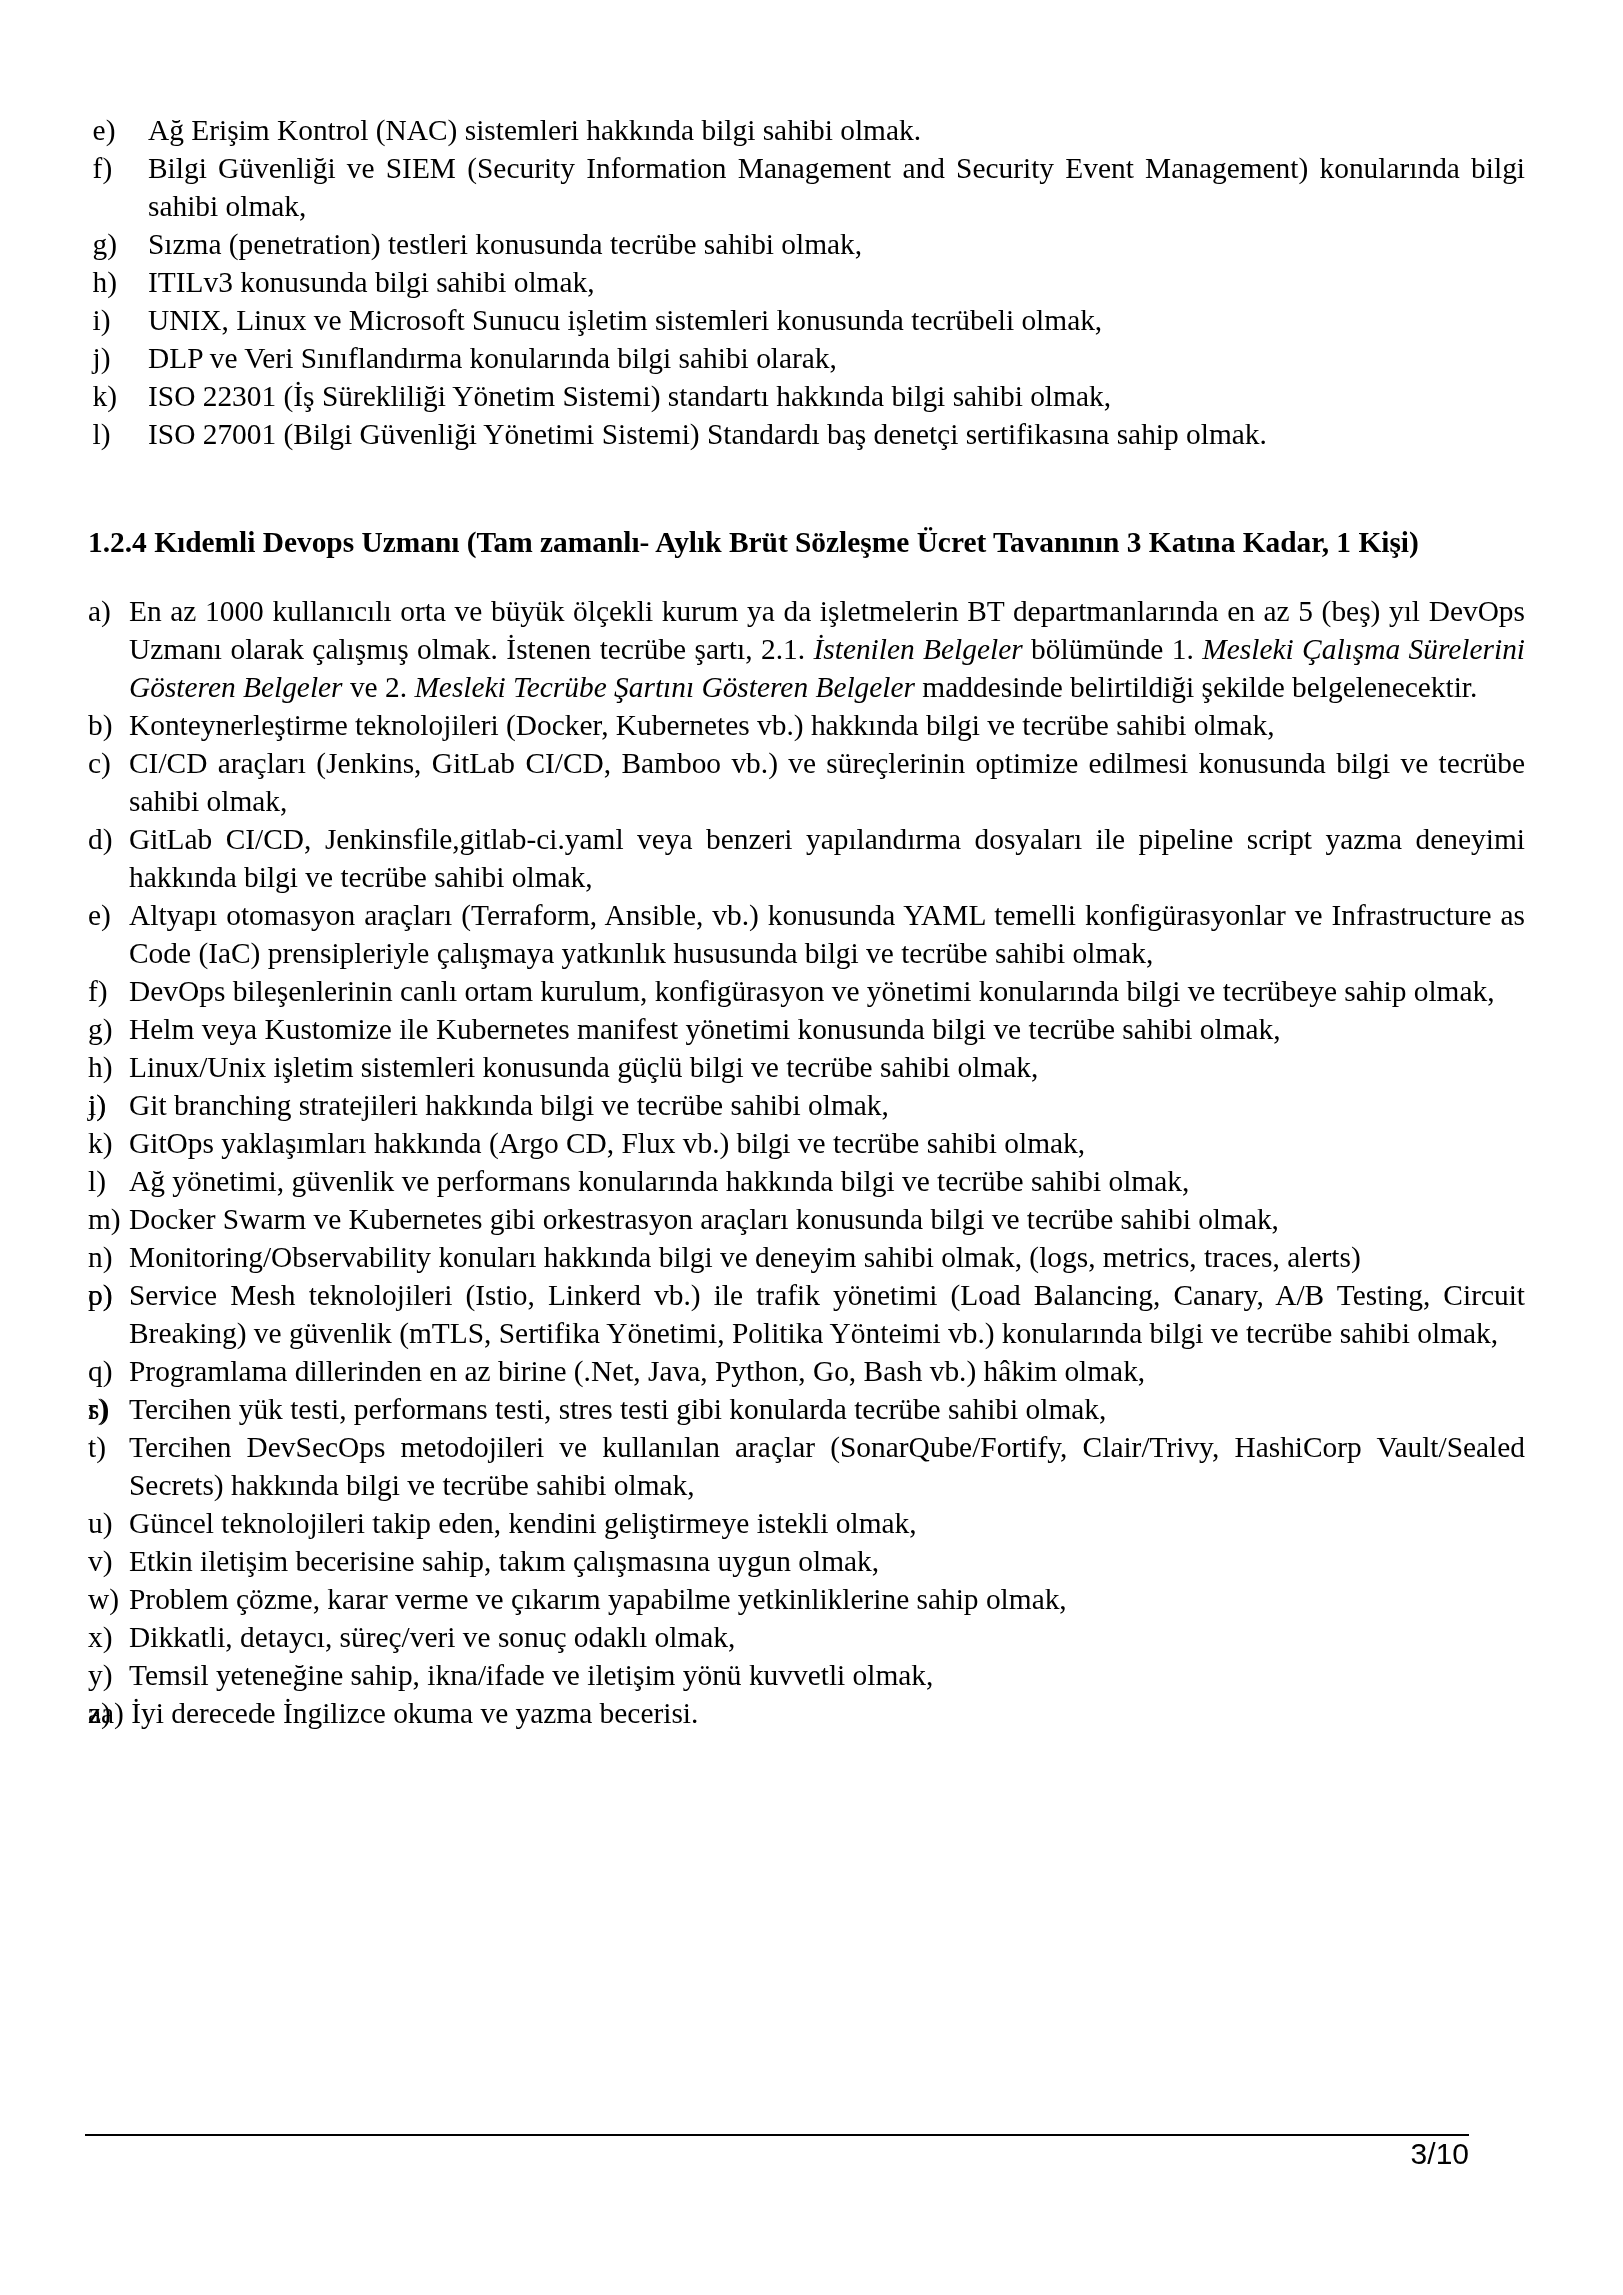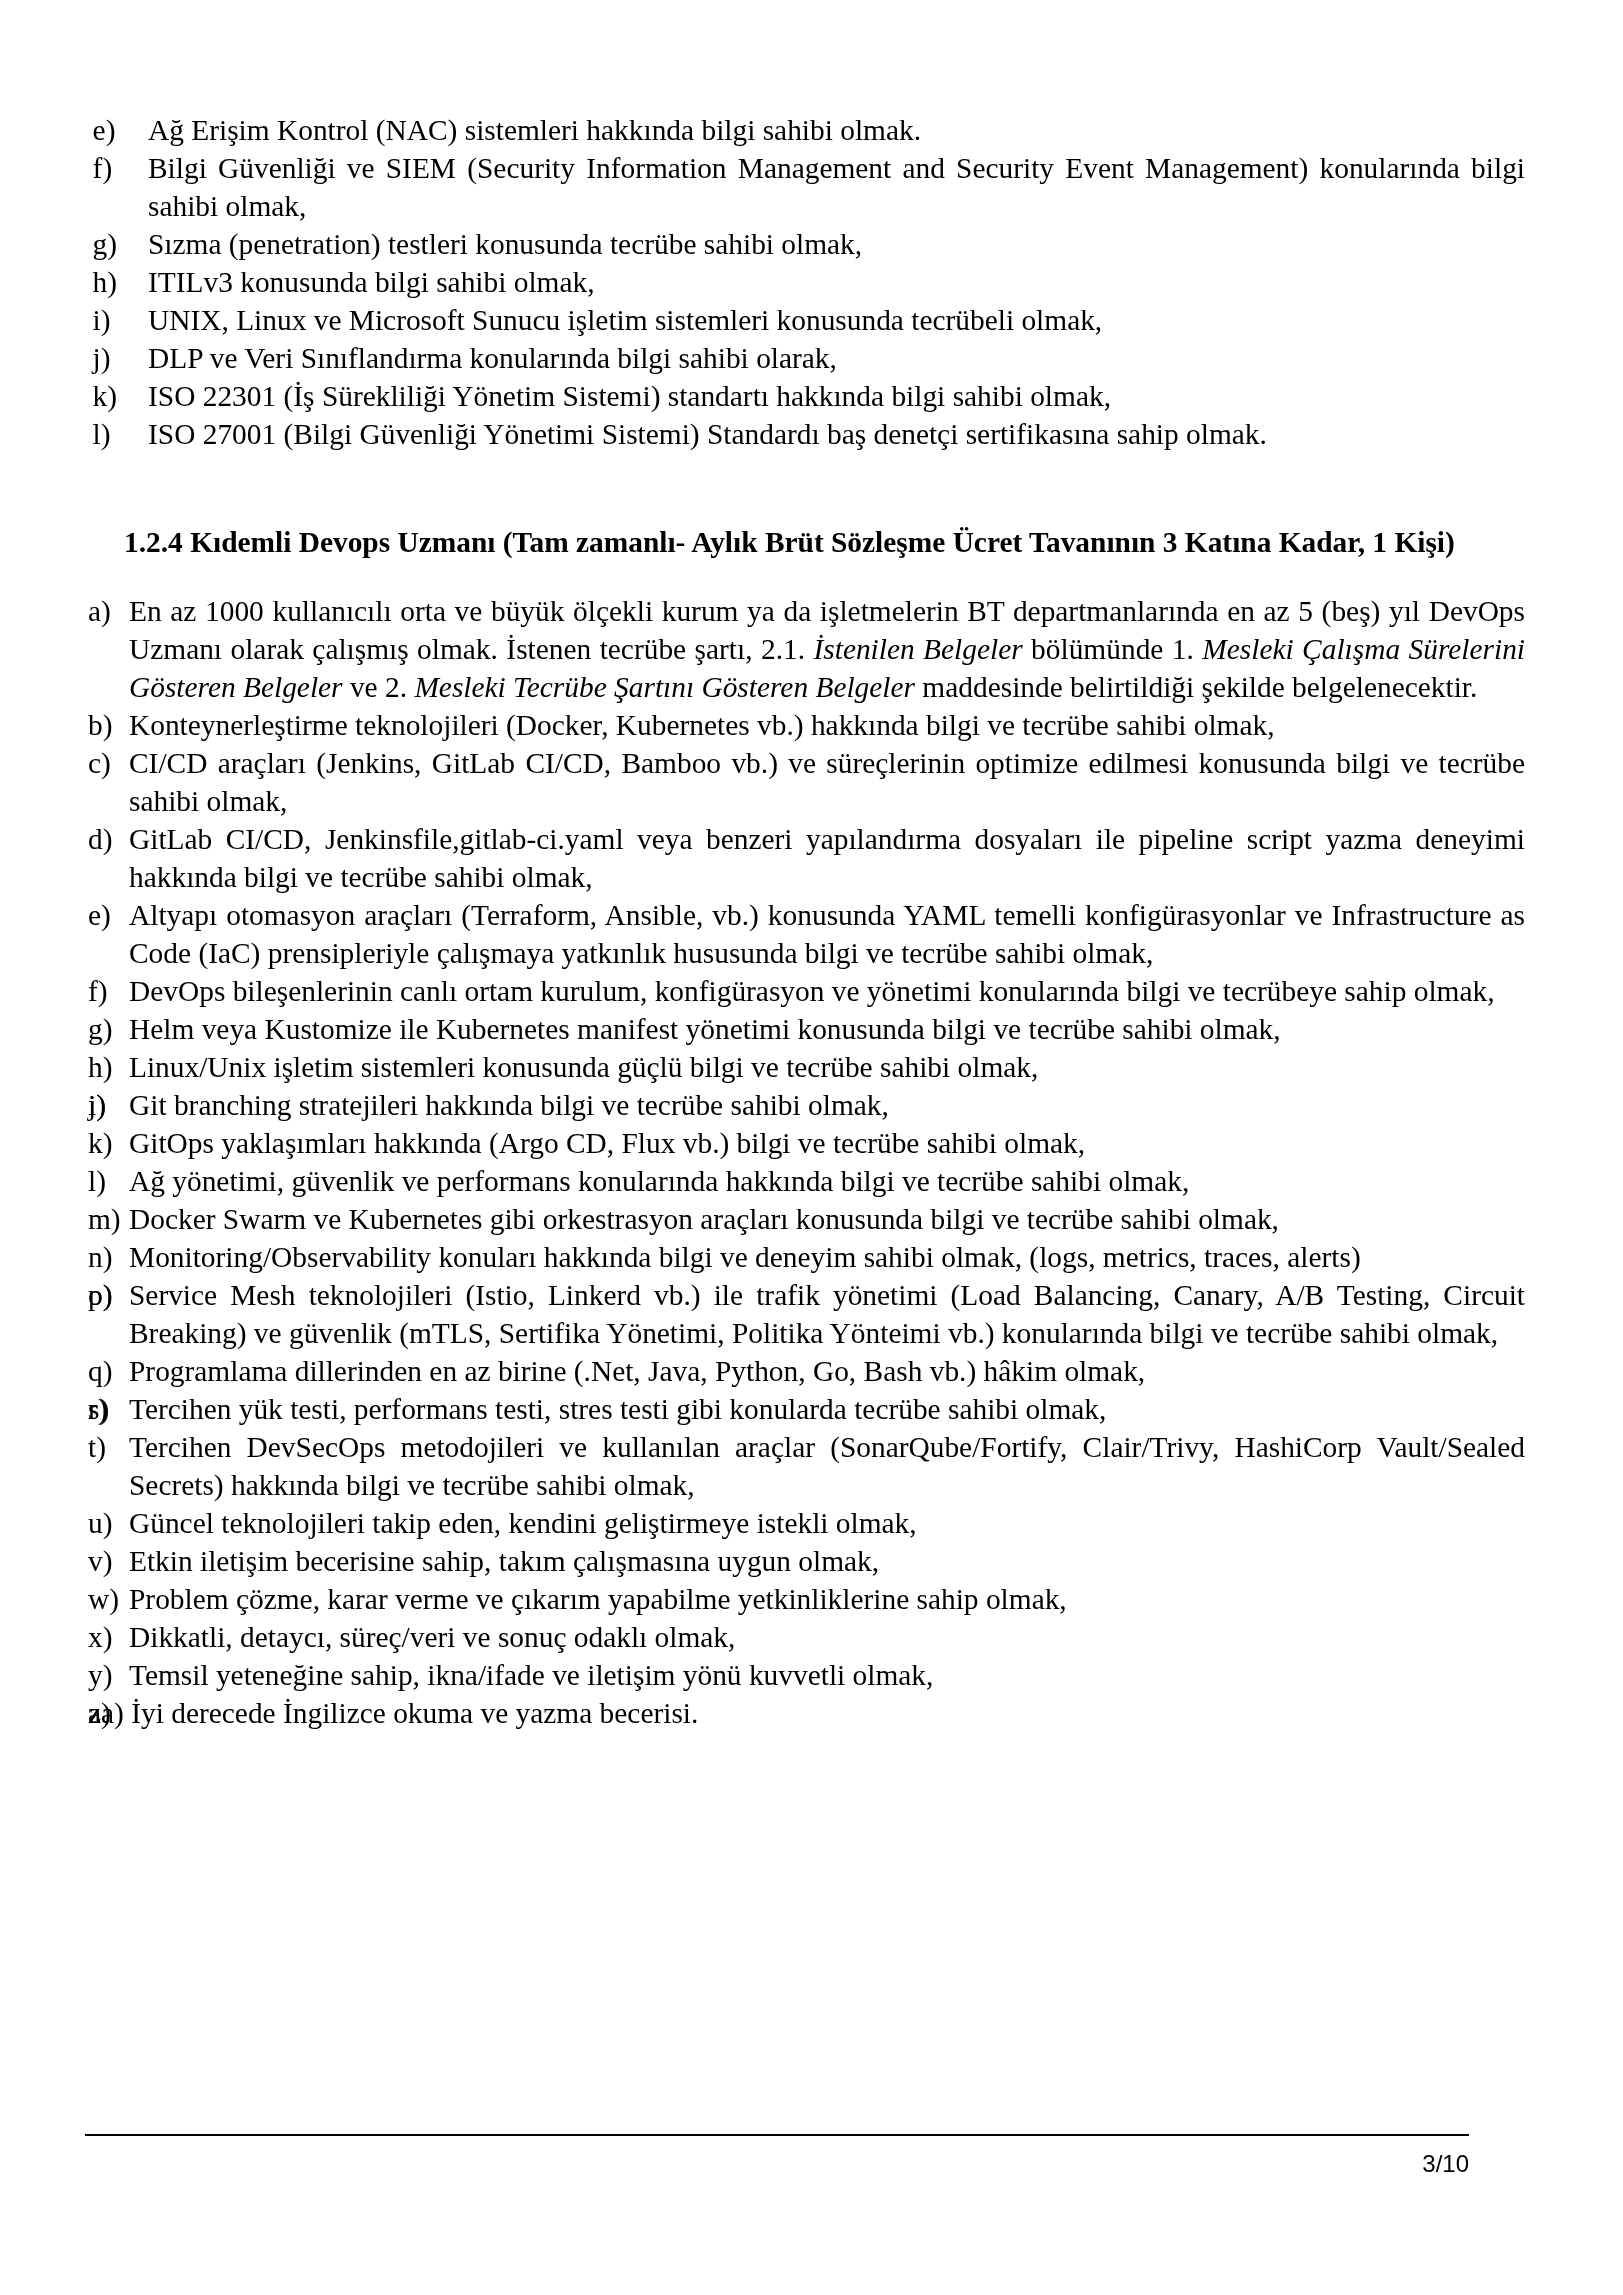--- a/index.html
+++ b/index.html
@@ -48,37 +48,36 @@
   .item.inline .marker {
     position: static;
   }
   .it {
     font-style: italic;
   }
   .heading {
     font-weight: bold;
     white-space: nowrap;
     margin-top: 70px;
-    margin-left: 36px;
   }
   .list-main {
     margin-top: 31px;
   }
   .footer {
     position: absolute;
     left: 85px;
     top: 2134px;
     width: 1384px;
     border-top: 2px solid #000000;
   }
   .page-number {
     font-family: "Liberation Sans", sans-serif;
-    font-size: 24px;
+    font-size: 30px;
     line-height: 1;
-    padding-top: 16px;
+    padding-top: 3px;
     text-align: right;
   }
 </style>
 </head>
 <body>
 
 <div class="page">
   <div class="content">
 
     <div class="list list-top">

